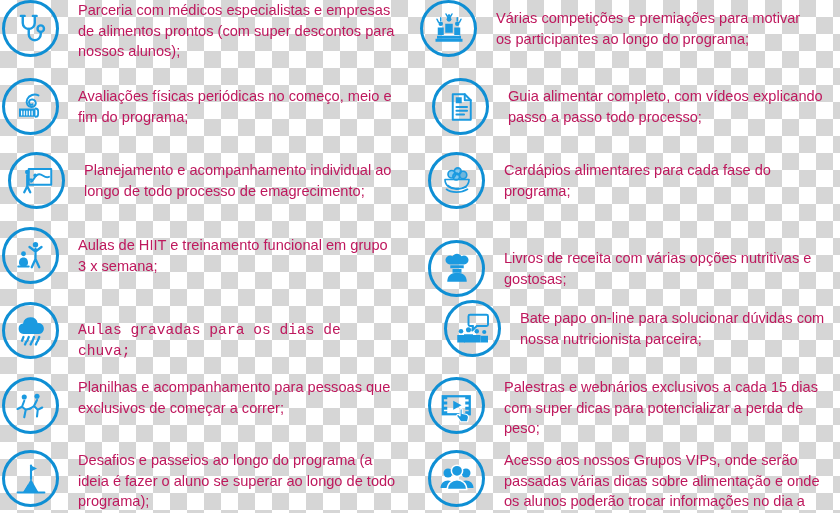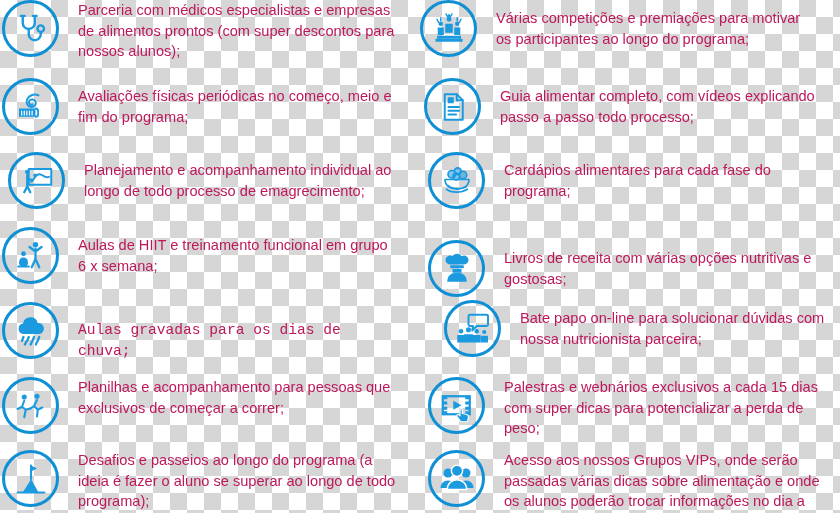--- a/index.html
+++ b/index.html
@@ -72,21 +72,21 @@
   .col-left .r0 { top: 0px;   left: 2px; }
   .col-left .r1 { top: 78px;  left: 2px; }
   .col-left .r2 { top: 152px; left: 8px; }
   .col-left .r3 { top: 227px; left: 2px; }
   .col-left .r4 { top: 302px; left: 2px; }
   .col-left .r5 { top: 377px; left: 2px; }
   .col-left .r6 { top: 450px; left: 2px; }
 
   
   .col-right .r0 { top: 0px;   left: 0; }
-  .col-right .r1 { top: 78px;  left: 4px; }
+  .col-right .r1 { top: 78px;  left: 12px; }
   .col-right .r2 { top: 152px; left: 8px; }
   .col-right .r3 { top: 240px; left: 8px; }
   .col-right .r4 { top: 300px; left: 24px; }
   .col-right .r5 { top: 377px; left: 8px; }
   .col-right .r6 { top: 450px; left: 8px; }
 
   .col-left .r0 .feature-text,
   .col-left .r5 .feature-text,
   .col-left .r6 .feature-text,
   .col-right .r5 .feature-text,
@@ -150,21 +150,21 @@
     <div class="feature-row r3">
       <div class="icon-badge">
         <svg viewBox="0 0 48 48" fill="none" stroke="#1b9ae0" stroke-width="3" stroke-linecap="round" stroke-linejoin="round">
           <circle cx="30" cy="9" r="3.6" fill="#1b9ae0" stroke="none"></circle>
           <path d="M30 14v14M30 18l-8-6M30 18l8-6M30 28l-5 11M30 28l5 11"></path>
           <circle cx="14" cy="21" r="3.2" fill="#1b9ae0" stroke="none"></circle>
           <path d="M14 26c-4 0-6 3-6 7s3 5 6 5 6-1 6-5-2-7-6-7z" fill="#1b9ae0" stroke="none"></path>
           <path d="M7 38h14" stroke-width="2.6"></path>
         </svg>
       </div>
-      <div class="feature-text">Aulas de HIIT e treinamento funcional em grupo 6 x semana;</div>
+      <div class="feature-text">Aulas de HIIT e treinamento funcional em grupo 3 x semana;</div>
     </div>
 
     <div class="feature-row r4">
       <div class="icon-badge">
         <svg viewBox="0 0 48 48" fill="none">
           <path d="M14 28a7 7 0 0 1-0.6-13.9A10 10 0 0 1 33 13.5a7.3 7.3 0 0 1 1.8 14.5z" fill="#1b9ae0"></path>
           <g stroke="#1b9ae0" stroke-width="3" stroke-linecap="round">
             <path d="M14 32l-2 5"></path>
               <path d="M21 32l-2 5"></path>
               <path d="M28 32l-2 5"></path>

